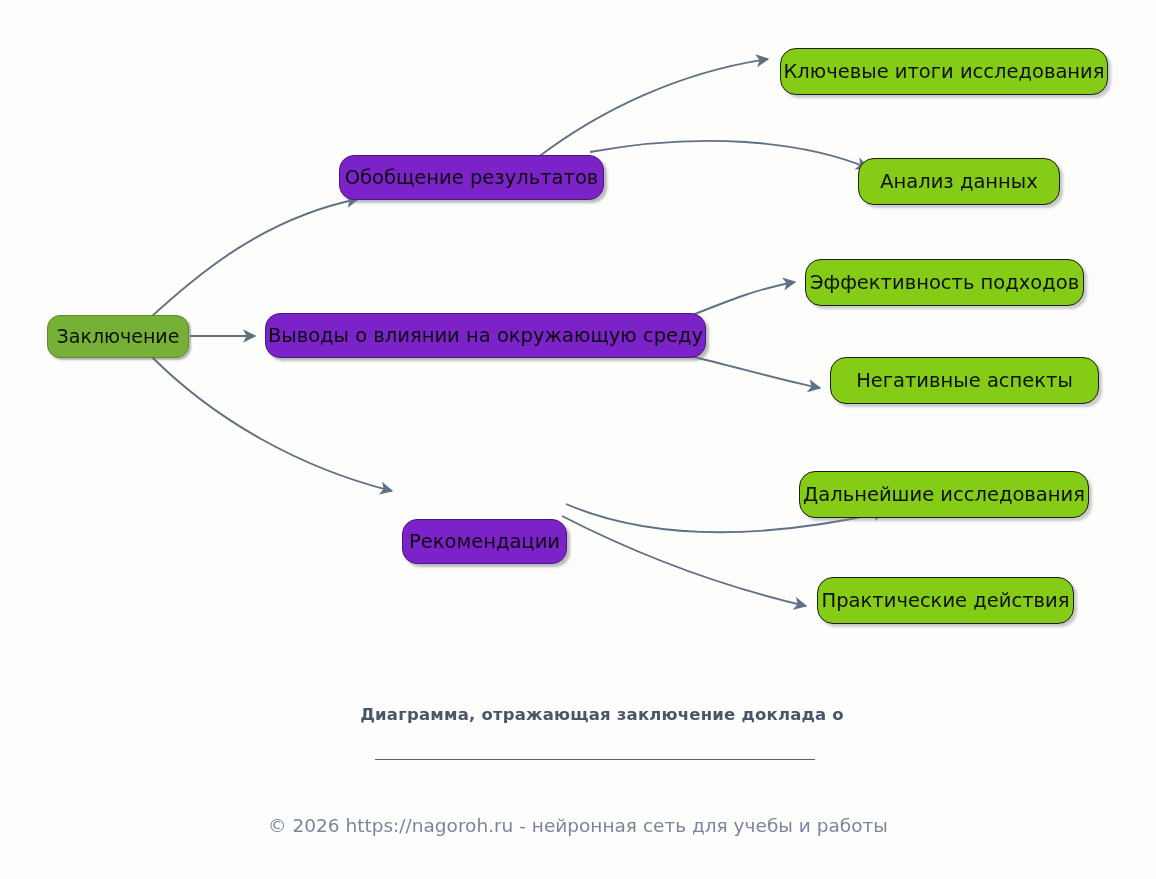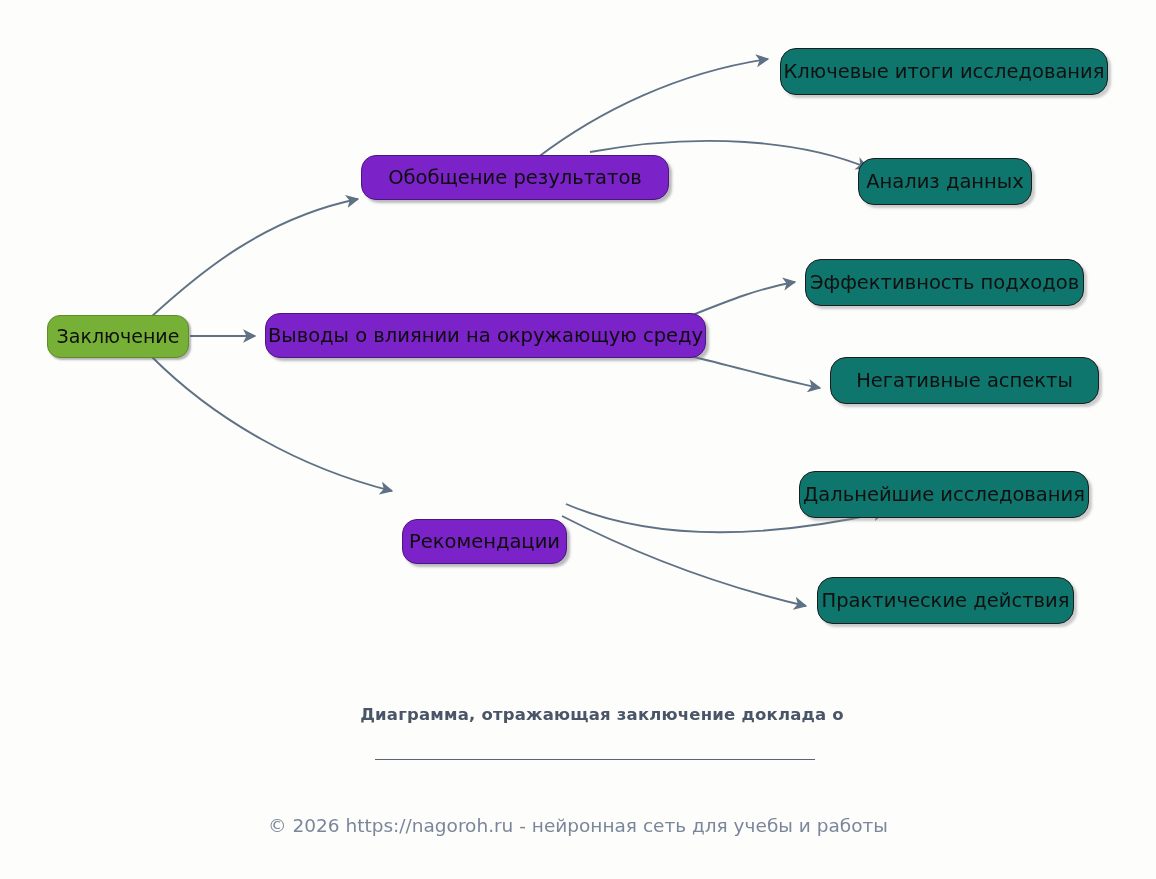--- a/index.html
+++ b/index.html
@@ -51,21 +51,21 @@
   .node.branch {
     background: #7b22c9;
     border: 1.7px solid #4c1680;
     color: #0d0d0d;
     font-size: 19.5px;
     border-radius: 15px;
     box-shadow: 3px 3px 2.5px rgba(120,120,125,0.5);
   }
   
   .node.leaf {
-    background: #0f766e;
+    background: #84cc16;
     border: 1.7px solid #1d1d1d;
     color: #101010;
     font-size: 19.5px;
     border-radius: 16px;
     box-shadow: 3px 3px 2.5px rgba(140,140,145,0.45);
   }
   #caption {
     position: absolute;
     left: 0;
     width: 1156px;
@@ -128,27 +128,27 @@
       <path d="M 566 504 C 650 540, 760 540, 885 512"></path>
 
       <path d="M 562 516 C 640 556, 720 586, 806 606"></path>
     </g>
   </svg>
 
   <div class="node root" style="left:47px; top:315px; width:142px; height:43px;">
     <span class="node-label">Заключение</span>
   </div>
 
-  <div class="node branch" style="left:361px; top:155px; width:308px; height:45px;">
+  <div class="node branch" style="left:339px; top:155px; width:265px; height:45px;">
     <span class="node-label">Обобщение результатов</span>
   </div>
   <div class="node leaf" style="left:780px; top:48px; width:328px; height:47px;">
     <span class="node-label">Ключевые итоги исследования</span>
   </div>
-  <div class="node leaf" style="left:858px; top:158px; width:174px; height:47px;">
+  <div class="node leaf" style="left:858px; top:158px; width:202px; height:47px;">
     <span class="node-label">Анализ данных</span>
   </div>
 
   <div class="node branch" style="left:265px; top:313px; width:441px; height:45px;">
     <span class="node-label">Выводы о влиянии на окружающую среду</span>
   </div>
   <div class="node leaf" style="left:805px; top:259px; width:279px; height:47px;">
     <span class="node-label">Эффективность подходов</span>
   </div>
   <div class="node leaf" style="left:830px; top:357px; width:269px; height:47px;align-items:center;">

